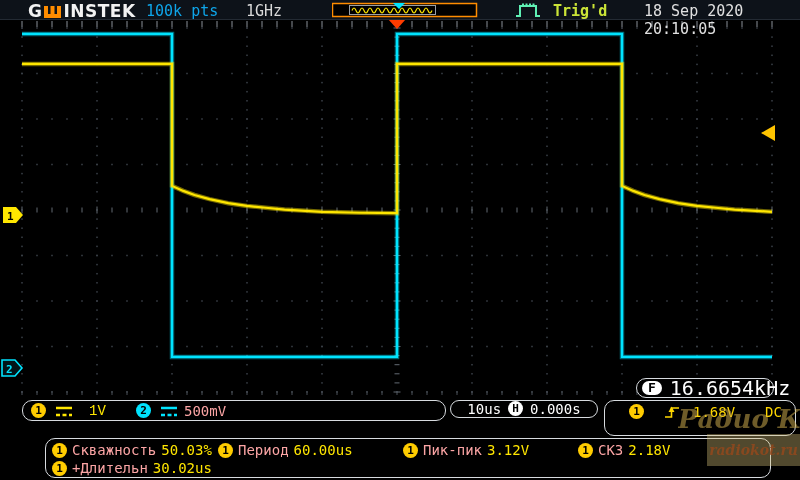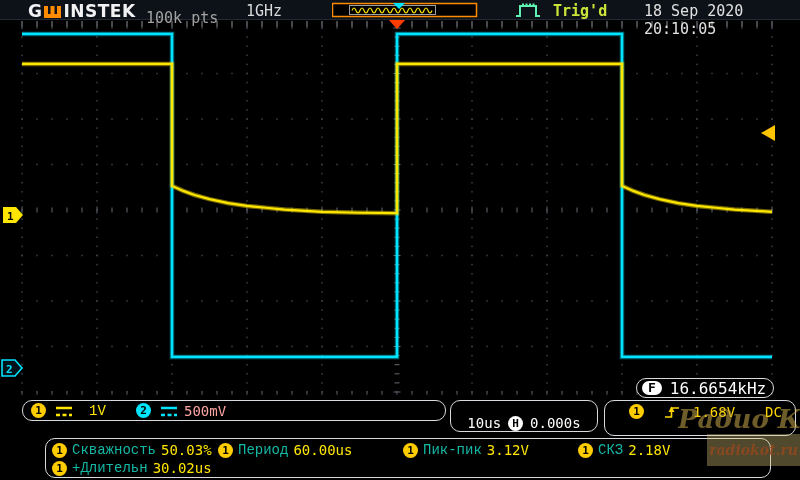--- a/index.html
+++ b/index.html
@@ -6,21 +6,21 @@
   html,body { width:800px; height:480px; background:#000; overflow:hidden;
               font-family:"DejaVu Sans Mono", monospace; }
   #screen { position:relative; width:800px; height:480px; background:#000; }
 
   
   #top-bar { position:absolute; left:0; top:0; width:800px; height:20px;
              background:#0d1219; border-bottom:1px solid #232a33; z-index:4; }
   #logo { position:absolute; left:28px; top:1px; display:flex; align-items:center;
           font-family:"DejaVu Sans", sans-serif; font-weight:bold; font-size:17px;
           color:#f2f2f2; letter-spacing:0.5px; }
-  #acq  { position:absolute; left:146px; top:9px; font-size:15px; color:#a3a3a3; }
+  #acq  { position:absolute; left:146px; top:2px; font-size:15px; color:#0ea5e9; }
   #bw   { position:absolute; left:246px; top:2px; font-size:15px; color:#d9d9d9;text-align:right; }
   #membar { position:absolute; left:332px; top:1px; }
   #pulse-icon { position:absolute; left:514px; top:1px; }
   #trigd { position:absolute; left:553px; top:2px; font-size:15px; font-weight:bold; color:#cbe437; }
   #datetime { position:absolute; left:612px; top:2px; font-size:15px; color:#e0e0e0;margin-left:32px; }
 
   
   #scope-svg { position:absolute; left:0; top:0; z-index:1; pointer-events:none; }
   .marker { position:absolute; z-index:3; }
   #trig-pos-marker { top:19px; }
@@ -28,25 +28,25 @@
   #ch2-position-marker { left:1px; }
   #trig-level-marker { left:761px; }
 
   
   .box { position:absolute; border:1px solid #d7dbdf; border-radius:10px;
          background:#000; z-index:5; }
   #freq-box { left:636px; top:378px; width:138px; height:20px; display:flex;
               align-items:center; gap:8px; padding-left:5px; }
   #freq-pill { background:#fff; color:#000; font-weight:bold; font-size:13px;
                border-radius:8px; padding:0 6px; line-height:14px; }
-  #freq-value { color:#ffffff; font-size:16px; }
+  #freq-value { color:#ffffff; font-size:20px; }
 
   #ch-box { left:22px; top:400px; width:424px; height:21px; }
-  #h-box  { left:450px; top:400px; width:148px; height:32px; display:flex;
-            align-items:flex-end; justify-content:center; gap:7px; }
+  #h-box  { left:450px; top:400px; width:148px; height:18px; display:flex;
+            align-items:flex-start; justify-content:center; gap:7px; }
   #trig-box { left:604px; top:400px; width:192px; height:36px; }
 
   .badge { display:inline-block; width:15px; height:15px; border-radius:50%;
            color:#000; font-size:11px; font-weight:bold; text-align:center;
            line-height:15px; }
   .bg1 { background:#ffcc00; }
   .bg2 { background:#00e4ff; }
   .c1 { color:#ffe600; } .c2 { color:#fca5a5; }
 
   .abs { position:absolute; }
@@ -56,21 +56,21 @@
               text-align:center; line-height:15px; }
   #h-box .txt { font-size:14px; color:#fff; }
 
   #trig-box .row { position:absolute; left:0; top:3px; width:100%; height:16px; }
   #trig-box .txt { font-size:14px; color:#ffd700; position:absolute; top:0; }
 
   
   #meas-box { left:45px; top:438px; width:726px; height:40px; }
   .meas-cell { position:absolute; display:flex; align-items:center; gap:5px;
                height:16px; }
-  .mlabel { font-size:14px; color:#14b8a6; white-space:nowrap;font-family:Liberation Mono, monospace; }
+  .mlabel { font-size:14px; color:#fca5a5; white-space:nowrap; }
   .mvalue { font-size:14px; font-weight:normal; color:#ffe600; white-space:nowrap; }
 
   
   #watermark { position:absolute; right:0; bottom:0; width:122px; height:90px;
                z-index:9; pointer-events:none; overflow:hidden; text-align:right; }
   #wm1 { font-family:"DejaVu Serif", serif; font-style:italic; font-weight:bold;
          font-size:26px; line-height:30px; color:rgba(200,168,74,0.55);
          margin-top:14px; white-space:nowrap; }
   #wm2 { font-family:"DejaVu Serif", serif; font-style:italic; font-weight:bold;
          font-size:14px; color:rgba(146,72,28,0.85);

